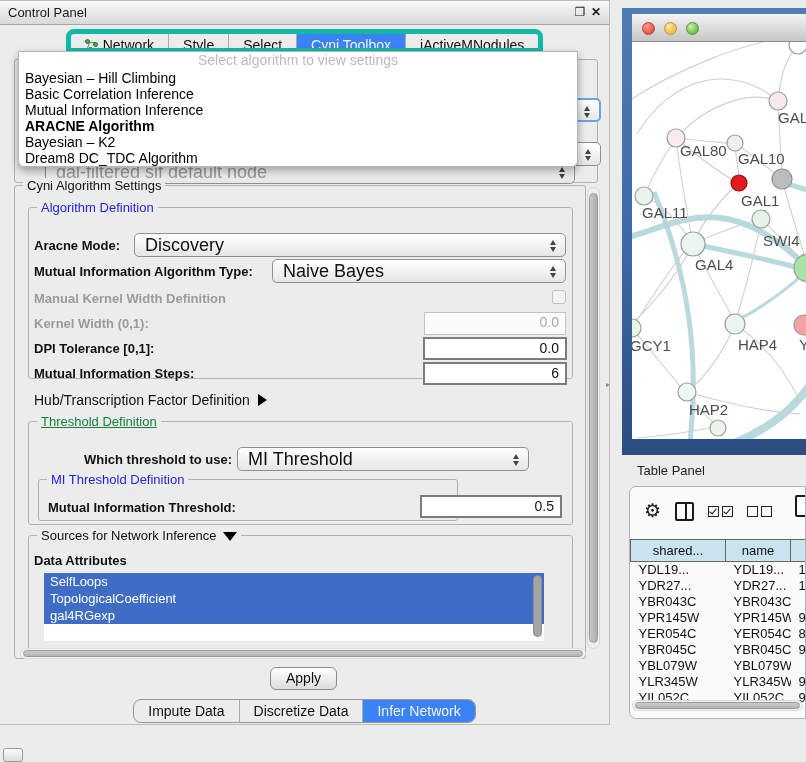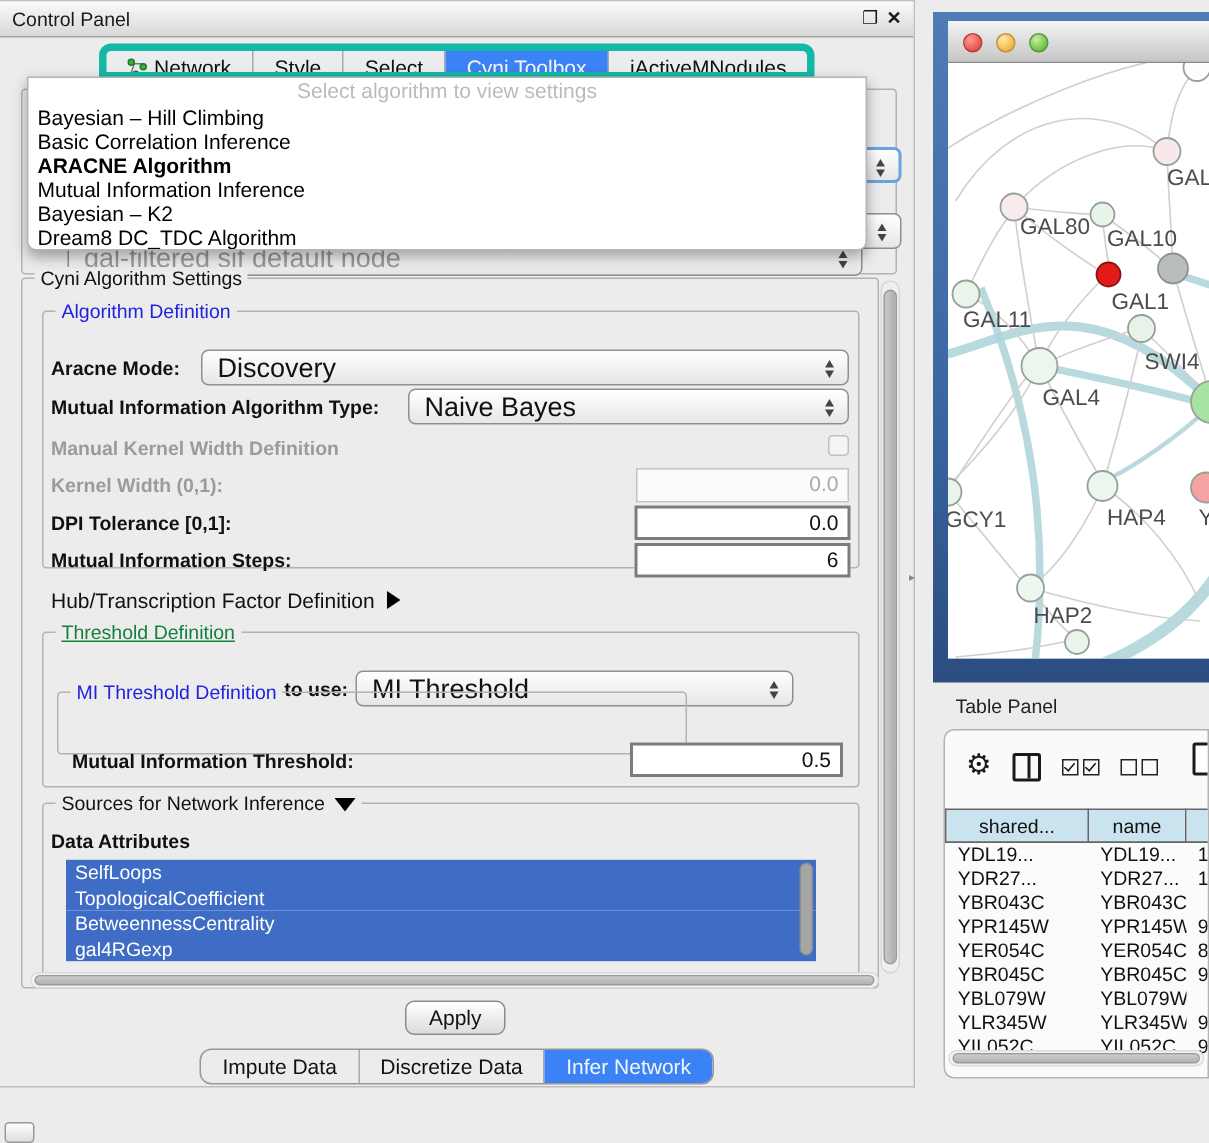--- a/index.html
+++ b/index.html
@@ -147,22 +147,22 @@
       <span>gal-filtered sif default node</span>
       <span class="stepper"></span>
     </div>
   </div>
 
   <div class="dropdown">
     <div class="dd-placeholder">Select algorithm to view settings</div>
     <div id="dd-items">
         <div class="dd-item">Bayesian – Hill Climbing</div>
         <div class="dd-item">Basic Correlation Inference</div>
+        <div class="dd-item">Mutual Information Inference</div>
         <div class="dd-item bold">ARACNE Algorithm</div>
-        <div class="dd-item">Mutual Information Inference</div>
         <div class="dd-item">Bayesian – K2</div>
         <div class="dd-item">Dream8 DC_TDC Algorithm</div>
       </div>
   </div>
 
   <div class="gbox" style="left:14px; top:184px; width:572px; height:474px;">
     <span class="gbox-legend">Cyni Algorithm Settings</span>
   </div>
 
   <div class="gbox" style="left:28px; top:206px; width:545px; height:172px;">
@@ -190,35 +190,34 @@
   <span class="abs" style="left:34px; top:391px; font-size:14px; color:#111;"><span>Hub/Transcription Factor Definition</span><span class="arrow-right"></span></span>
 
   <div class="gbox" style="left:28px; top:420px; width:545px; height:104px;">
     <span class="gbox-legend legend-green">Threshold Definition</span>
   </div>
   <span class="flabel" style="left:84px; top:451px;">Which threshold to use:</span>
   <div class="combo" style="left:237px; top:446px; width:292px;">
     <span>MI Threshold</span>
     <span class="stepper"></span>
   </div>
-  <div class="gbox" style="left:38px; top:460px; width:420px; height:42px;padding-left:45px;">
+  <div class="gbox" style="left:38px; top:478px; width:420px; height:42px;padding-left:45px;">
     <span class="gbox-legend legend-blue">MI Threshold Definition</span>
   </div>
   <span class="flabel" style="left:48px; top:499px;">Mutual Information Threshold:</span>
   <div class="field" style="left:420px; top:494px; width:142px;">0.5</div>
 
   <div class="gbox" style="left:28px; top:534px; width:545px; height:116px;">
     <span class="gbox-legend"><span>Sources for Network Inference</span><span class="arrow-down"></span></span>
   </div>
   <span class="flabel" style="left:34px; top:552px;">Data Attributes</span>
   <div class="attr-list">
     <div id="attr-items">
         <div class="attr-item">SelfLoops</div>
         <div class="attr-item">TopologicalCoefficient</div>
-        <div class="attr-item">BetweennessCentrality</div>
         <div class="attr-item">gal4RGexp</div>
       </div>
     <div class="attr-thumb"></div>
   </div>
 
   <div class="vscroll" style="left:587px; top:186px; height:462px;">
     <div class="vthumb" style="top:5px; bottom:5px;"></div>
   </div>
   <div class="hscroll" style="left:20px; top:647px; width:566px;">
     <div class="hthumb" style="left:2px; right:2px;"></div>

